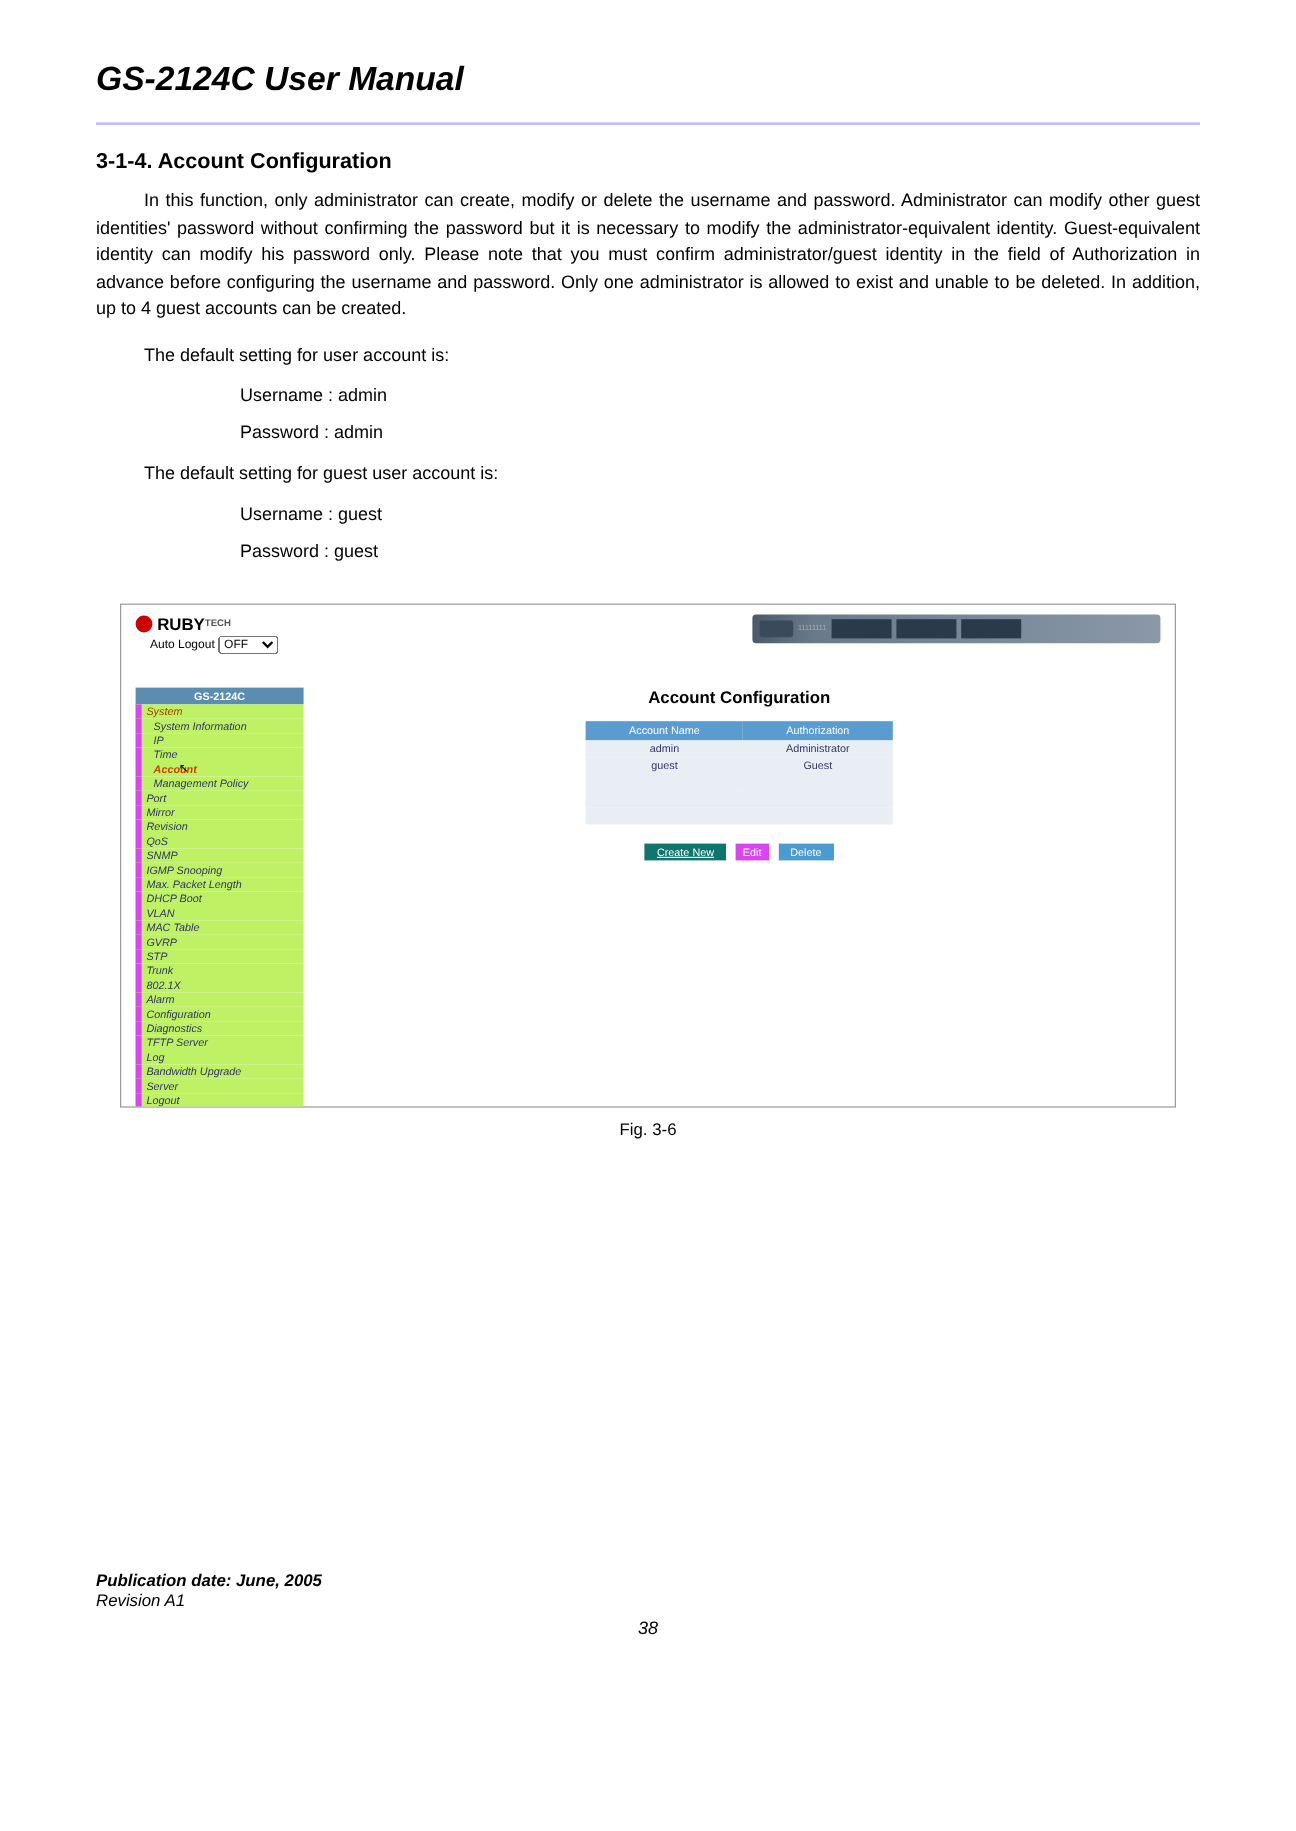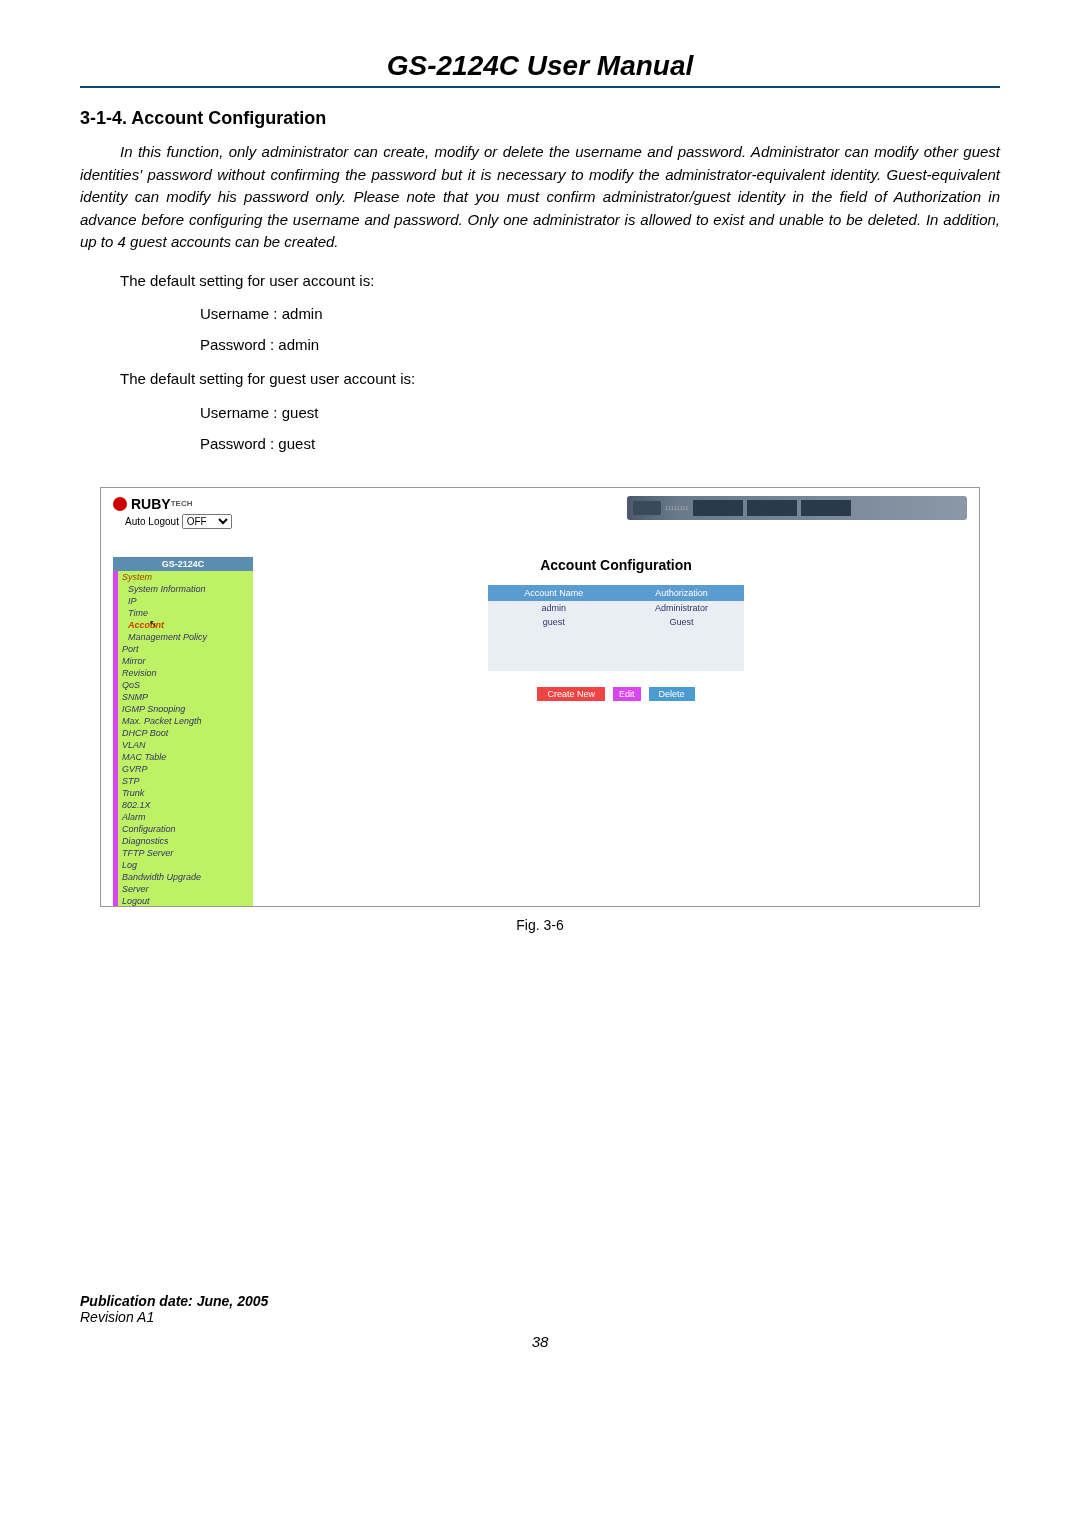--- a/index.html
+++ b/index.html
@@ -11,37 +11,35 @@
       font-family: Arial, sans-serif;
       background: #fff;
       width: 1080px;
       margin: 0 auto;
       padding: 50px 80px;
     }
     .header-title {
       font-size: 28px;
       font-weight: bold;
       font-style: italic;
-      border-bottom: 2px solid #0c4a6e;
-      padding-bottom: 4px;
+      border-bottom: 2px solid #c4b5fd;
+      padding-bottom: 20px;
       margin-bottom: 20px;
-      text-align: center;
     }
     .section-title {
       font-size: 18px;
       font-weight: bold;
       margin-bottom: 12px;
     }
     .body-text {
       font-size: 15px;
       line-height: 1.5;
       text-align: justify;
       margin-bottom: 16px;
       text-indent: 40px;
-      font-style: italic;
     }
     .indented-text {
       font-size: 15px;
       line-height: 1.5;
       margin-bottom: 8px;
       text-indent: 40px;
     }
     .double-indented {
       font-size: 15px;
       line-height: 1.8;
@@ -193,21 +191,22 @@
       gap: 8px;
     }
     .btn {
       font-size: 9px;
       padding: 2px 10px;
       color: #fff;
       border: none;
       cursor: pointer;
     }
     .btn-create {
-      background: #ef4444;
+      background: #0f766e;
+      text-decoration: underline;
     }
     .btn-edit {
       background: #d946ef;
       padding: 2px 6px;
     }
     .btn-delete {
       background: #4a9bd0;
     }
     .figure-caption {
       text-align: center;

